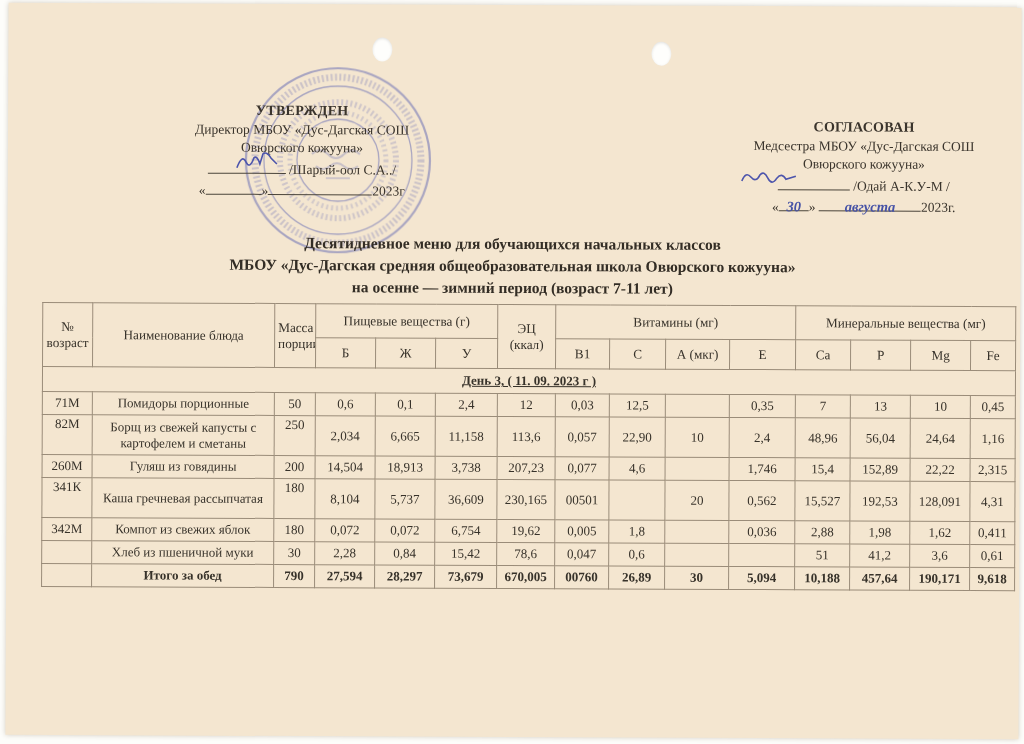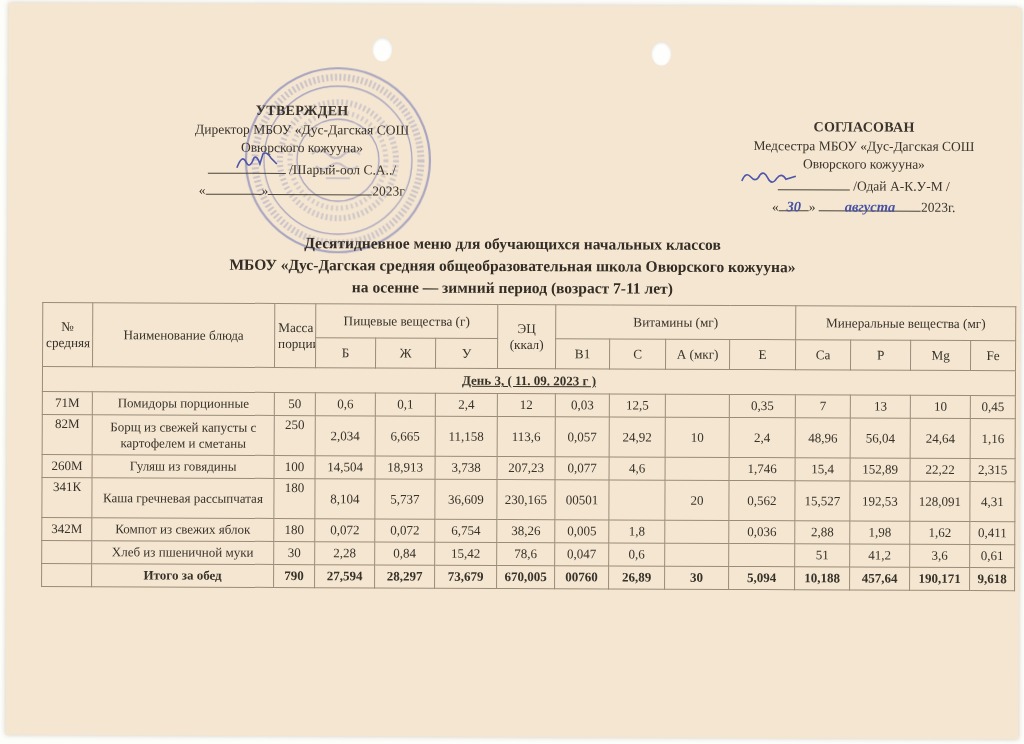--- a/index.html
+++ b/index.html
@@ -133,21 +133,21 @@
         <col style="width:56px">
       <col style="width:64px">
         <col style="width:66px">
         <col style="width:55px">
       <col style="width:60px">
         <col style="width:60px">
         <col style="width:45px">
     </colgroup>
     <tbody>
         <tr class="hr1">
-      <th rowspan="2">№ средняя</th>
+      <th rowspan="2">№ возраст</th>
       <th rowspan="2">Наименование блюда</th>
       <th rowspan="2">Масса порции</th>
       <th colspan="3">Пищевые вещества (г)</th>
       <th rowspan="2">ЭЦ (ккал)</th>
       <th colspan="4">Витамины (мг)</th>
       <th colspan="4">Минеральные вещества (мг)</th>
     </tr>
     <tr class="hr2">
       <th>Б</th>
       <th>Ж</th>
@@ -184,32 +184,32 @@
     </tr>
     <tr class="r-m">
       <td class="cell-code" style="vertical-align:top">82М</td>
       <td class="cell-dish">Борщ из свежей капусты с картофелем и сметаны</td>
       <td style="vertical-align:top">250</td>
       <td>2,034</td>
       <td>6,665</td>
       <td>11,158</td>
       <td>113,6</td>
       <td>0,057</td>
-      <td>24,92</td>
+      <td>22,90</td>
       <td>10</td>
       <td>2,4</td>
       <td>48,96</td>
       <td>56,04</td>
       <td>24,64</td>
       <td>1,16</td>
     </tr>
     <tr class="r-s">
       <td class="cell-code">260М</td>
       <td class="cell-dish">Гуляш из говядины</td>
-      <td>100</td>
+      <td>200</td>
       <td>14,504</td>
       <td>18,913</td>
       <td>3,738</td>
       <td>207,23</td>
       <td>0,077</td>
       <td>4,6</td>
       <td></td>
       <td>1,746</td>
       <td>15,4</td>
       <td>152,89</td>
@@ -233,21 +233,21 @@
       <td>128,091</td>
       <td>4,31</td>
     </tr>
     <tr class="r-s">
       <td class="cell-code">342М</td>
       <td class="cell-dish">Компот из свежих яблок</td>
       <td>180</td>
       <td>0,072</td>
       <td>0,072</td>
       <td>6,754</td>
-      <td>38,26</td>
+      <td>19,62</td>
       <td>0,005</td>
       <td>1,8</td>
       <td></td>
       <td>0,036</td>
       <td>2,88</td>
       <td>1,98</td>
       <td>1,62</td>
       <td>0,411</td>
     </tr>
     <tr class="r-s">

